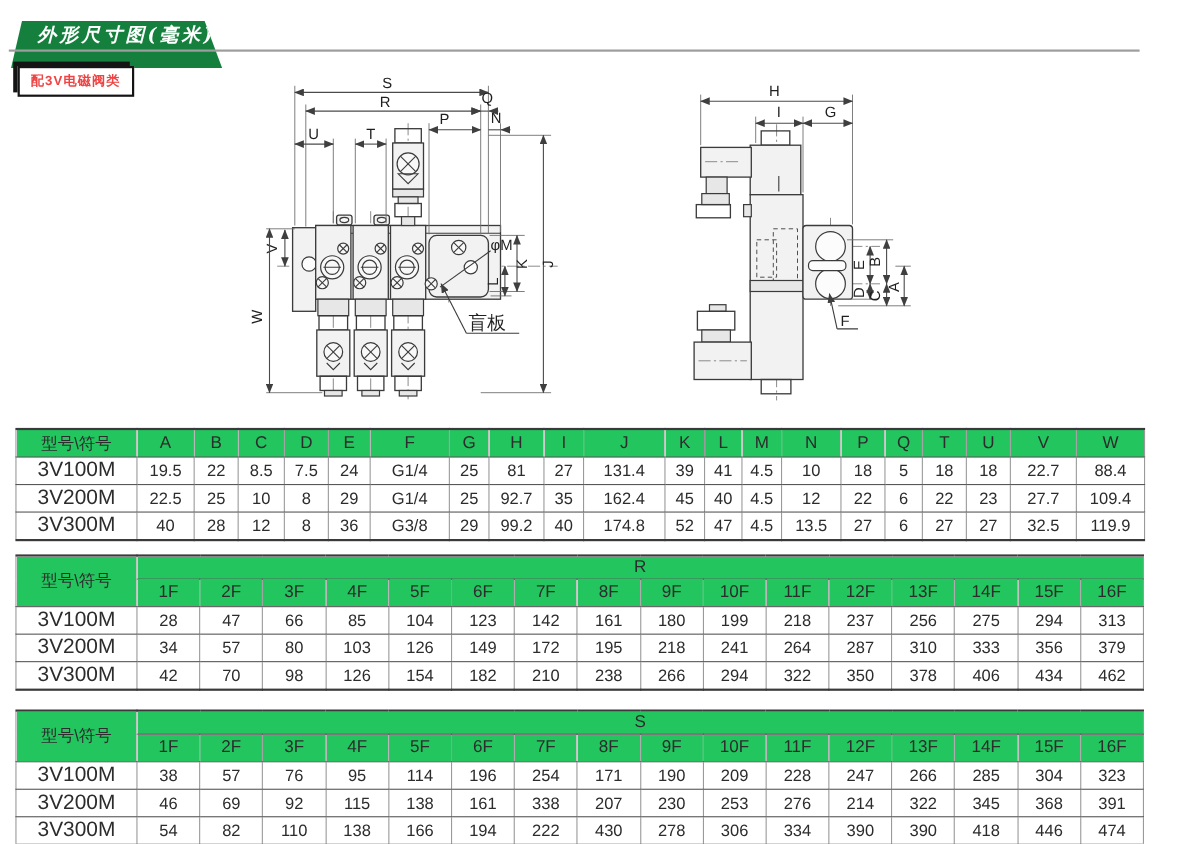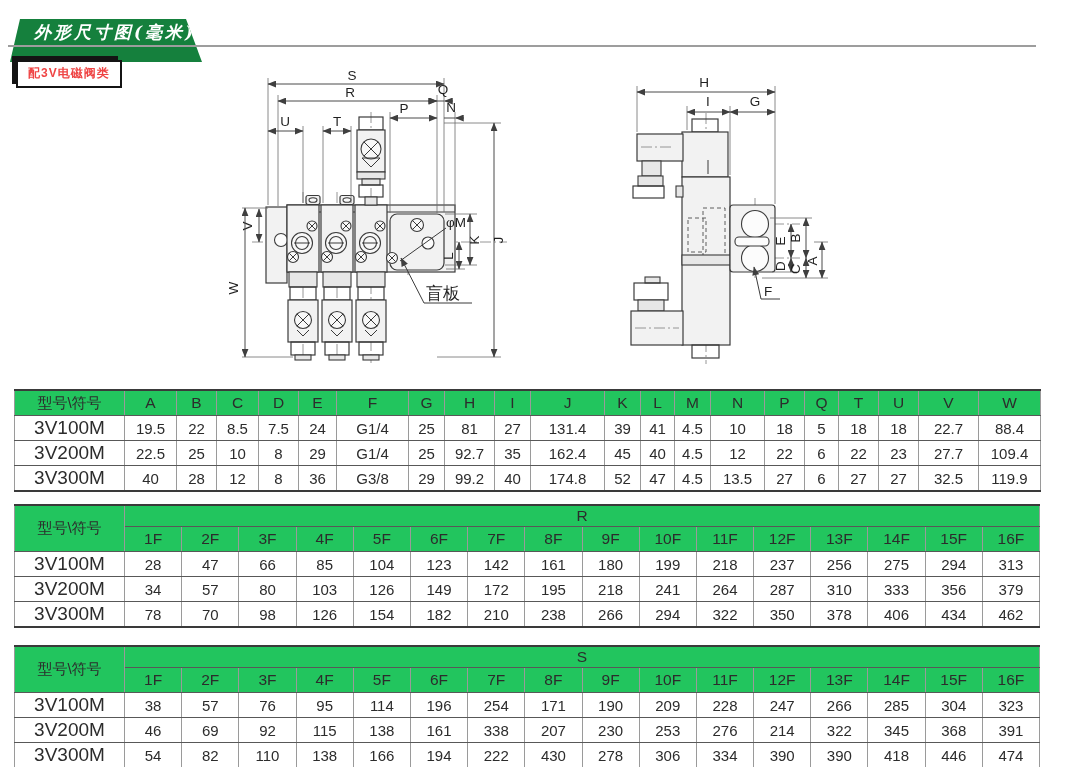--- a/index.html
+++ b/index.html
@@ -451,21 +451,21 @@
           <td>241</td>
           <td>264</td>
           <td>287</td>
           <td>310</td>
           <td>333</td>
           <td>356</td>
           <td>379</td>
         </tr>
         <tr>
           <td class="model">3V300M</td>
-          <td>78</td>
+          <td>42</td>
           <td>70</td>
           <td>98</td>
           <td>126</td>
           <td>154</td>
           <td>182</td>
           <td>210</td>
           <td>238</td>
           <td>266</td>
           <td>294</td>
           <td>322</td>

